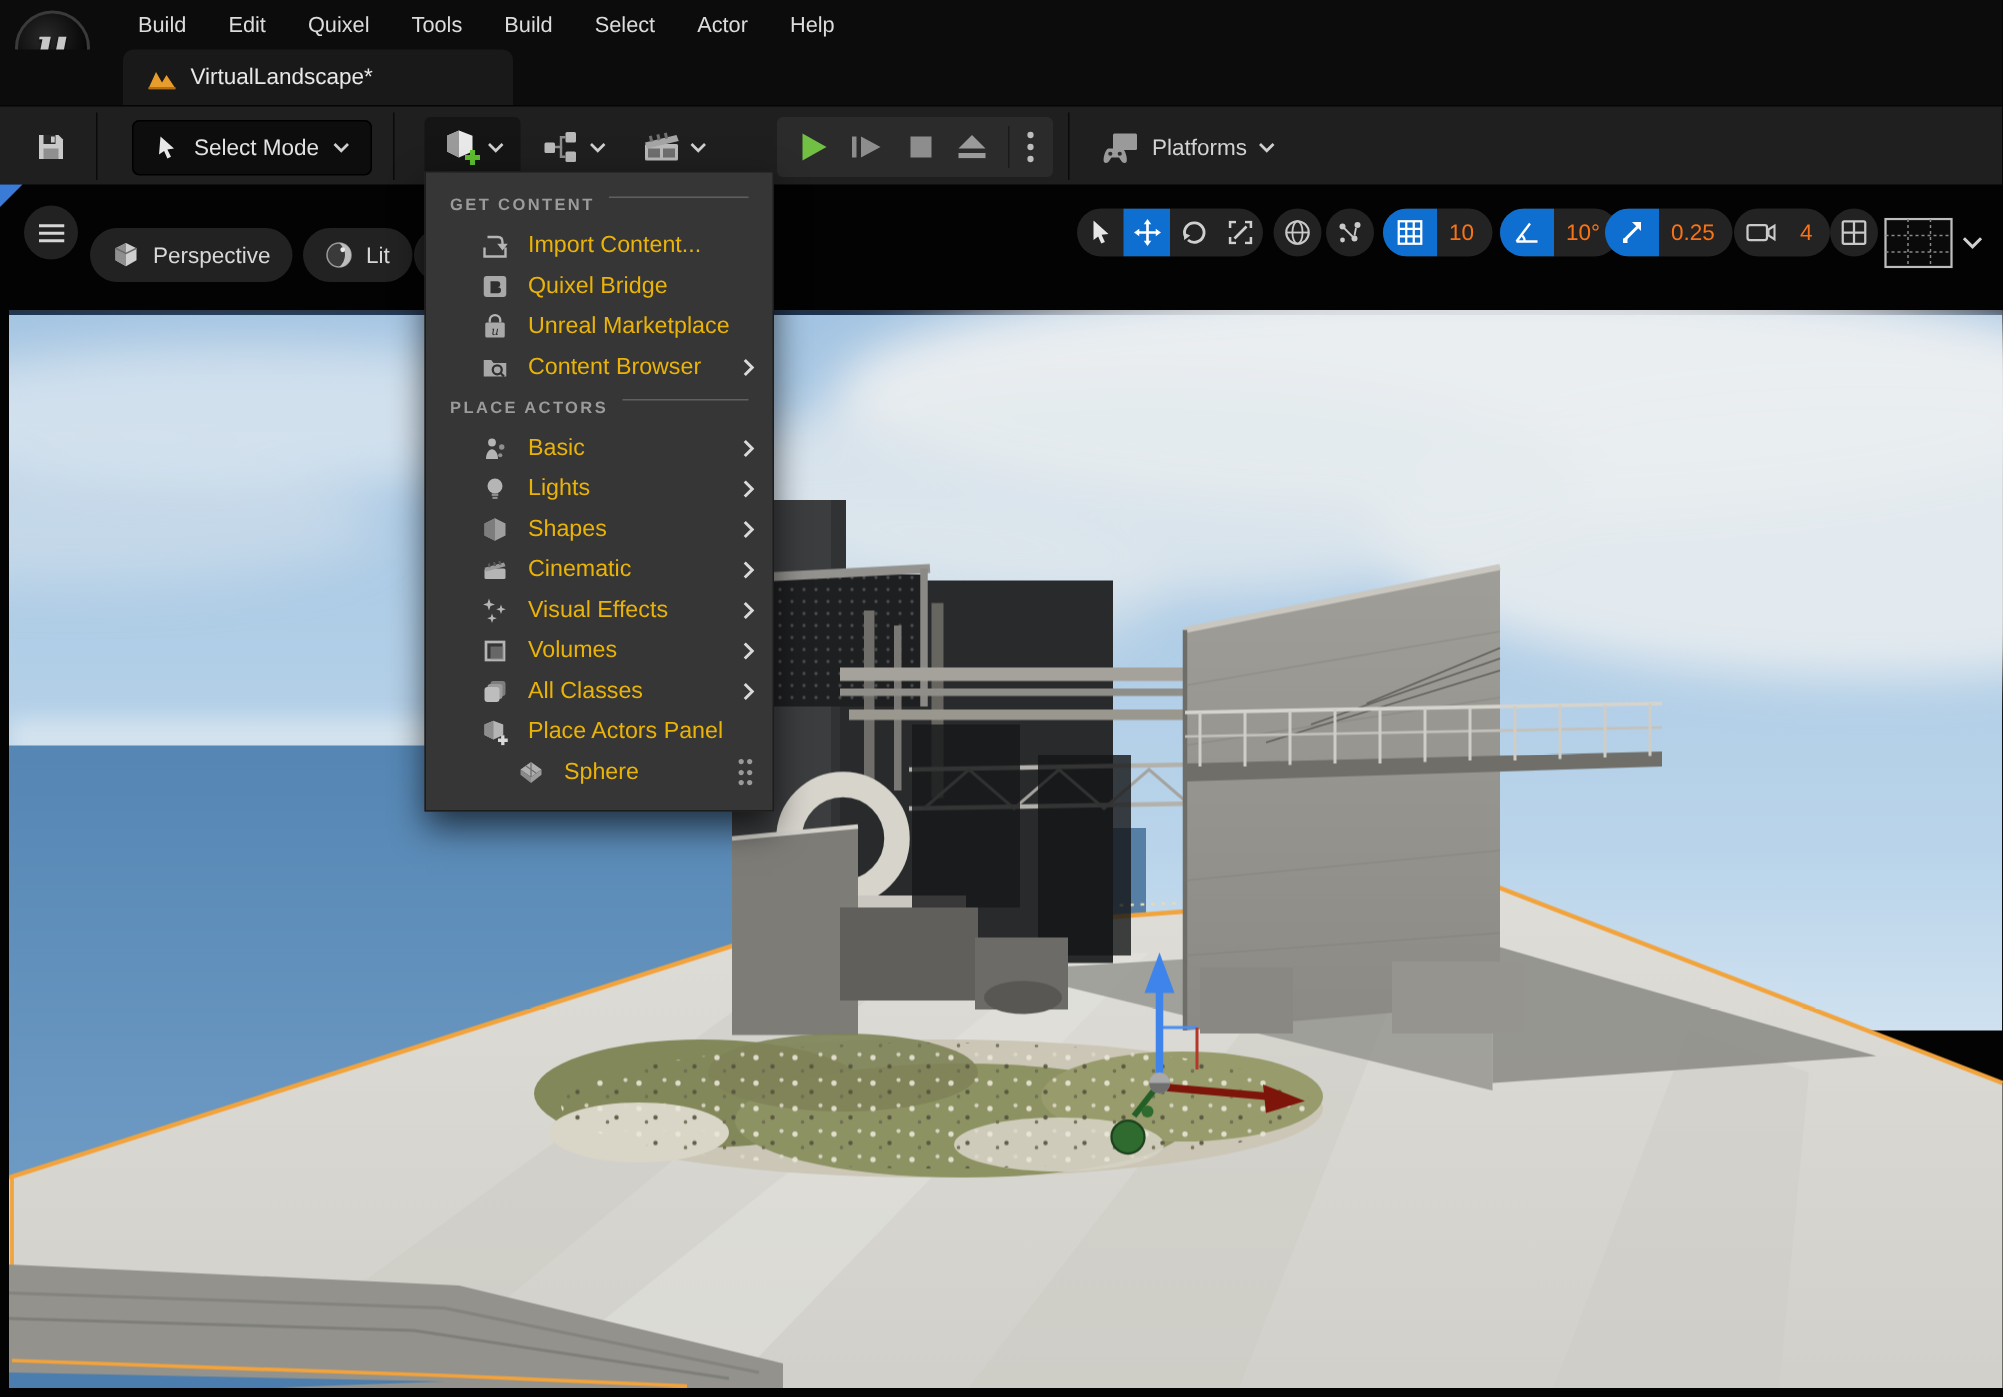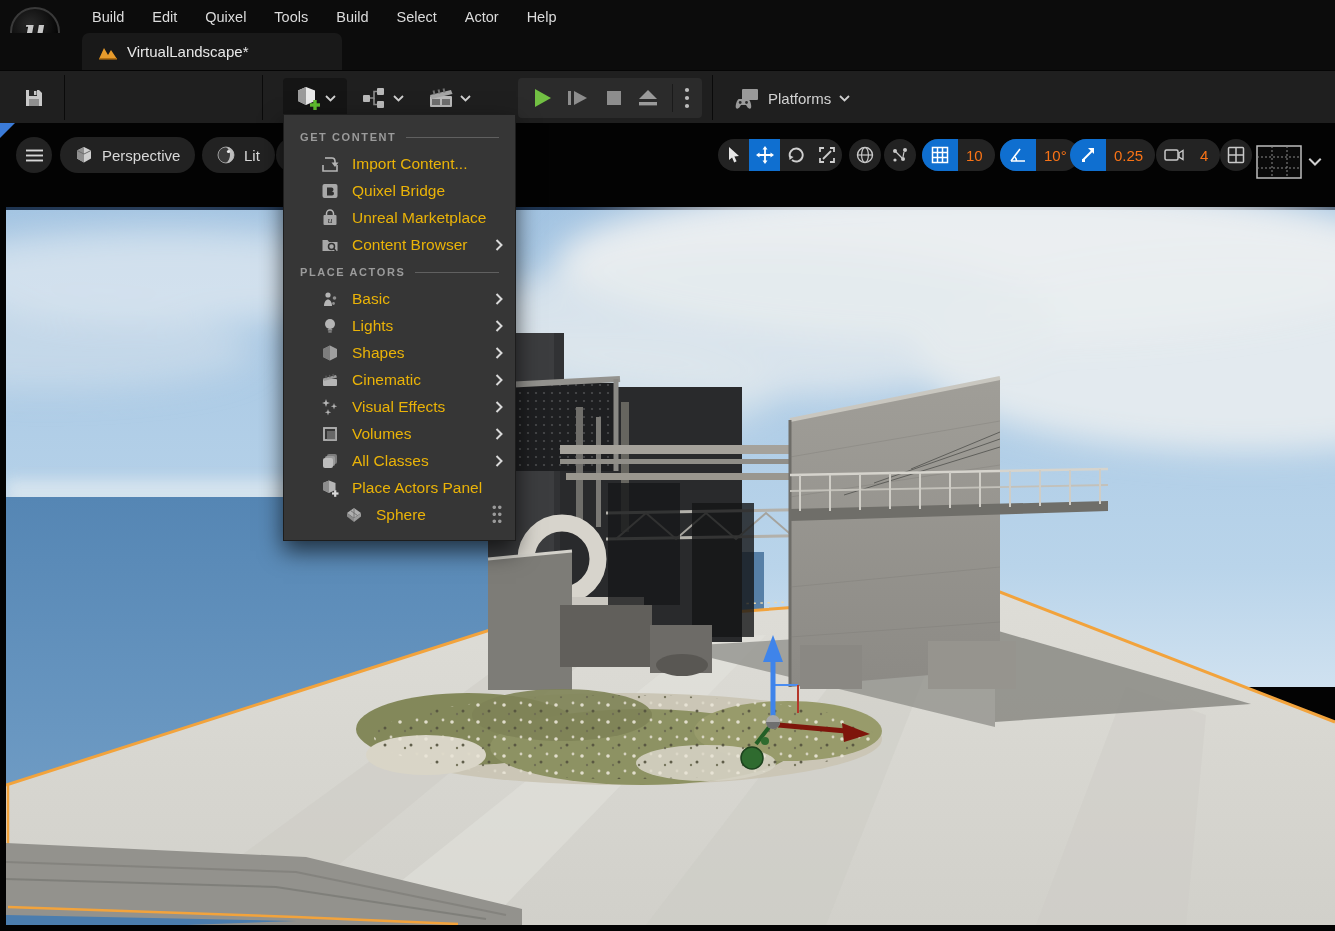--- a/index.html
+++ b/index.html
@@ -28,35 +28,35 @@
   .play-panel{position:absolute;left:518px;top:7px;width:184px;height:40px;background:#2b2b2b;border-radius:4px;
     display:flex;align-items:center;justify-content:space-evenly;}
   .play-panel .psep{width:1px;height:28px;background:#1a1a1a;}
   .platforms{position:absolute;left:728px;top:9px;height:37px;display:flex;align-items:center;gap:8px;
     color:#d2d2d2;font-size:15px;padding:0 6px;}
   .chev{display:inline-block;}
   
   .viewport{position:absolute;left:0;top:123px;width:1335px;height:808px;background:#030303;}
   .corner-tri{position:absolute;left:0;top:0;width:0;height:0;border-top:15px solid #3b7bd8;border-right:15px solid transparent;}
   .pill{position:absolute;height:36px;background:rgba(36,36,36,.95);border-radius:18px;display:flex;
-    align-items:center;gap:9px;padding:0 15px;color:#d8d8d8;font-size:15px;box-sizing:border-box;}
+    align-items:center;gap:9px;padding:0 15px;color:#d8d8d8;font-size:15px;box-sizing:border-box;margin-top:15px;}
   .circle-btn{position:absolute;width:36px;height:36px;border-radius:50%;background:rgba(36,36,36,.95);
     display:flex;align-items:center;justify-content:center;}
   .vp-right{position:absolute;top:16px;height:32px;display:flex;align-items:center;border-radius:16px;overflow:hidden;background:#232323;}
   .seg{width:31px;height:32px;display:flex;align-items:center;justify-content:center;}
   .seg.active{background:#0f6fd0;}
   .snap-pill{position:absolute;top:16px;height:32px;display:flex;align-items:center;background:#232323;border-radius:16px;overflow:hidden;}
   .snap-pill .ic{width:36px;height:32px;display:flex;align-items:center;justify-content:center;}
   .snap-pill .ic.blue{background:#0f6fd0;}
   .snap-pill .val{padding:0 12px 0 8px;color:#f97316;font-size:15px;}
   .scene{position:absolute;left:6px;top:84px;}
   
   .menu{position:absolute;left:283px;top:114px;width:233px;background:#363636;border:1px solid #1d1d1d;
     box-shadow:0 10px 22px rgba(0,0,0,.65);z-index:60;padding:8px 0 12px 0;box-sizing:border-box;}
-  .msec{display:flex;align-items:center;gap:10px;padding:8px 16px 7px 16px;}
+  .msec{display:flex;gap:10px;padding:8px 16px 7px 16px;}
   .msec .mtitle{font-size:11px;font-weight:bold;letter-spacing:1.6px;color:#9b9b9b;white-space:nowrap;}
   .msec .mline{flex:1;height:1px;background:#606060;}
   .mitem-row{height:27px;display:flex;align-items:center;gap:13px;padding:0 12px 0 36px;}
   .mitem-row .micon{width:19px;height:19px;flex:0 0 19px;display:flex;align-items:center;justify-content:center;}
   .mitem-row .mlabel{flex:1;font-size:15.5px;color:#eab308;white-space:nowrap;}
   .mitem-row.indent{padding-left:60px;}
   .drag-dots{color:#9a9a9a;font-size:13px;letter-spacing:1px;line-height:7px;text-align:center;}
 </style>
 </head>
 <body>
@@ -91,20 +91,29 @@
     <div class="icon-btn" style="left:16px;top:9px;width:36px;height:36px;">
       <svg width="22" height="22" viewBox="0 0 22 22">
         <path d="M3 3 h13 l3 3 v13 h-16 z" fill="#c9c9c9"></path>
         <rect x="6" y="3" width="8" height="6" fill="#2a2a2a"></rect>
         <rect x="11" y="4" width="2.5" height="4" fill="#c9c9c9"></rect>
         <rect x="6" y="12" width="10" height="7" fill="#8f8f8f"></rect>
       </svg>
     </div>
     <div class="tb-sep" style="left:64px;"></div>
 
+    <div class="select-mode">
+      <svg width="17" height="17" viewBox="0 0 17 17">
+        <path d="M4 1 L13 9 L8.6 9.6 L11 14.5 L8.6 15.6 L6.4 10.6 L3 13 Z" fill="#e8e8e8"></path>
+      </svg>
+      <span>Select Mode</span>
+      <svg width="11" height="7" viewBox="0 0 11 7" class="chev">
+        <polyline points="1,1 5.5,5.5 10,1" fill="none" stroke="#cfcfcf" stroke-width="1.8"></polyline>
+      </svg>
+    </div>
     <div class="tb-sep" style="left:262px;"></div>
 
     <div class="icon-btn tool-dd" style="left:283px;top:7px;width:64px;height:40px;">
       <svg width="26" height="26" viewBox="0 0 26 26">
         <path d="M12 2 L21 5.5 V16 L12 20 L4 16 V5.5 Z" fill="#e9e9e9"></path>
         <path d="M12 2 L12 20 L4 16 V5.5 Z" fill="#9b9b9b"></path>
         <g stroke="#5fbe2e" stroke-width="3.4">
             <line x1="16" y1="20" x2="26" y2="20"></line>
             <line x1="21" y1="15" x2="21" y2="25"></line>
           </g>

